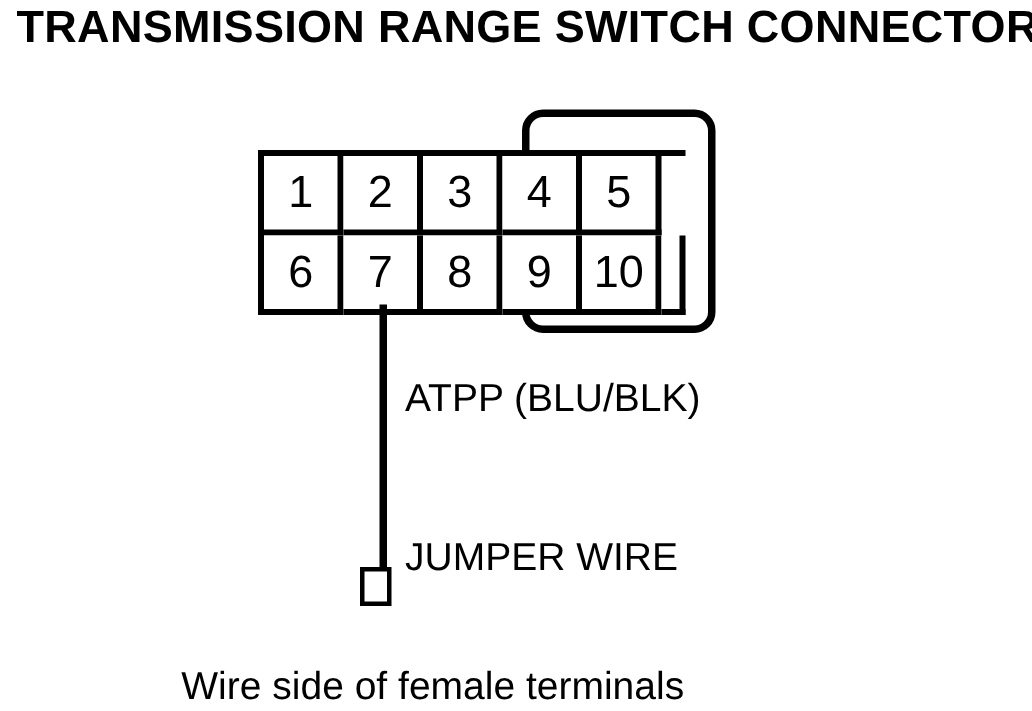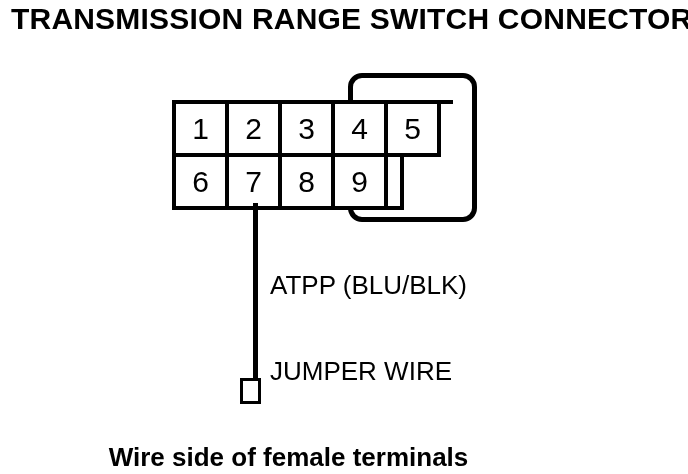--- a/index.html
+++ b/index.html
@@ -116,39 +116,37 @@
   
   .wire-label {
     position: absolute;
     font-size: 26px;
     line-height: 30px;
     white-space: nowrap;
   }
   .label-atpp {
     left: 270px;
     top: 250px;
-    margin-top: 20px;
   }
   .label-jumper {
     left: 270px;
     top: 320px;
     margin-top: 36px;
   }
 
   
   .caption {
     position: absolute;
     left: 0;
     top: 442px;
     width: 577px;
     text-align: center;
     font-size: 26px;
     line-height: 30px;
     white-space: nowrap;
-    font-weight: bold;
   }
 </style>
 </head>
 <body>
 
 <div class="canvas">
 
   <div class="title">TRANSMISSION RANGE SWITCH CONNECTOR</div>
 
   <div class="connector-assembly">
@@ -164,20 +162,21 @@
         <div class="pin-cell">4</div>
         <div class="pin-cell">5</div>
         <div class="pin-cell narrow blank"></div>
       </div>
 
       <div class="pin-row">
         <div class="pin-cell">6</div>
         <div class="pin-cell">7</div>
         <div class="pin-cell">8</div>
         <div class="pin-cell">9</div>
+        <div class="pin-cell">10</div>
         <div class="pin-cell narrow"></div>
       </div>
 
     </div>
 
     <div class="wire-line"></div>
     <div class="wire-terminal"></div>
 
   </div>
 

